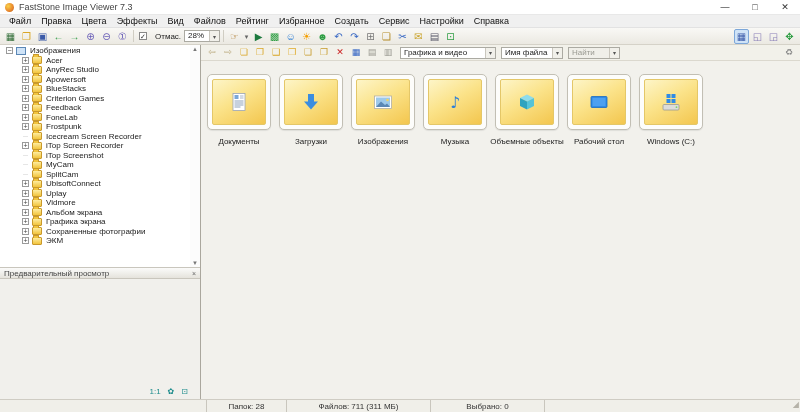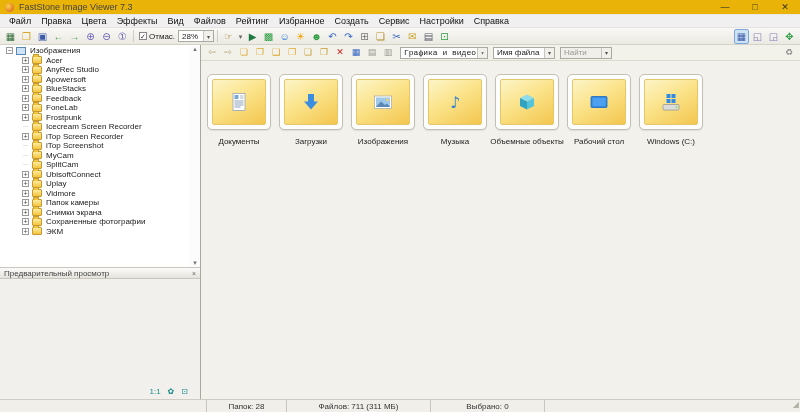--- a/index.html
+++ b/index.html
@@ -1,21 +1,21 @@
 <!DOCTYPE html>
 <html><head>
 <meta charset="utf-8">
 <style>
   * { margin:0; padding:0; box-sizing:border-box; }
   html,body { width:800px; height:412px; overflow:hidden; }
   body { font-family:"Liberation Sans","DejaVu Sans",sans-serif; font-size:9px; color:#222;
          background:#f0efe9; cursor:default; user-select:none; }
 
   
-  .titlebar { height:15px; background:#eab308; display:flex; align-items:center; padding-left:5px;
+  .titlebar { height:15px; background:#ffffff; display:flex; align-items:center; padding-left:5px;
               border-bottom:1px solid #e8e8e8;justify-content:center; }
   .app-logo { width:9px; height:9px; border-radius:50%;
               background:radial-gradient(circle at 35% 35%, #f9d24a, #e8842c 60%, #b05a10); margin-right:5px; }
   .title-text { font-size:9px; color:#444; }
   .win-btns { margin-left:auto; display:flex; height:100%; }
   .win-btn { width:30px; height:100%; display:flex; align-items:center; justify-content:center;
              font-size:9px; color:#333; }
 
   
   .menubar { height:13px; background:#f0f0f0; display:flex; align-items:center; padding:0 4px;
@@ -23,24 +23,24 @@
   .menu-item { padding:0 5px; font-size:9px; color:#111; line-height:13px; }
 
   
   .toolbar1 { height:17px; background:linear-gradient(#f9f8f5,#ebe9e2); border-bottom:1px solid #d5d2c8;
               display:flex; align-items:center; padding:0 3px; gap:1px; }
   .tb-btn { width:15px; height:15px; display:flex; align-items:center; justify-content:center;
             font-size:10px; line-height:15px; border:1px solid transparent; border-radius:2px; }
   .tb-btn.small { width:7px; font-size:7px; }
   .tb-btn.selected { background:#cfe3f7; border-color:#7da7d9; }
   .tb-sep { width:1px; height:12px; background:#d0cdc3; margin:0 2px; }
-  .chk-wrap { display:flex; align-items:center; gap:2px; margin:0 2px; font-size:8px; color:#222; }
+  .chk-wrap { display:flex; align-items:center; gap:8px; margin:0 2px; font-size:8px; color:#222; }
   .chk-box { width:8px; height:8px; background:#fff; border:1px solid #888; font-size:7px; line-height:7px;
              text-align:center; color:#333; }
-  .combo { height:12px; background:#fff; border:1px solid #abaaa2; display:flex; align-items:center;
+  .combo { height:12px; background:#fff; border:1px solid #abaaa2; display:flex; 
            font-size:8px; color:#222; }
   .combo .combo-val { flex:1; padding:0 3px; white-space:nowrap; overflow:hidden; }
   .combo .combo-arr { width:10px; height:100%; background:#f1f0ea; border-left:1px solid #c9c6bd;
                       display:flex; align-items:center; justify-content:center; font-size:6px; color:#555; }
   .combo.disabled { background:#f0efe9; }
   .combo.disabled .combo-val { color:#9a9a92; }
   .tb-right { margin-left:auto; display:flex; gap:1px; }
 
   
   .content { display:flex; height:354px; }
@@ -212,20 +212,25 @@
             <span class="folder-ico"></span>
             <span class="tree-lbl">Apowersoft</span>
           </div>
 
           <div class="tree-row">
             <span class="twisty plus"></span>
             <span class="folder-ico"></span>
             <span class="tree-lbl">BlueStacks</span>
           </div>
 
+          <div class="tree-row">
+            <span class="twisty plus"></span>
+            <span class="folder-ico"></span>
+            <span class="tree-lbl">Criterion Games</span>
+          </div>
 
           <div class="tree-row">
             <span class="twisty plus"></span>
             <span class="folder-ico"></span>
             <span class="tree-lbl">Feedback</span>
           </div>
 
           <div class="tree-row">
             <span class="twisty plus"></span>
             <span class="folder-ico"></span>
@@ -283,28 +288,28 @@
 
           <div class="tree-row">
             <span class="twisty plus"></span>
             <span class="folder-ico"></span>
             <span class="tree-lbl">Vidmore</span>
           </div>
 
           <div class="tree-row">
             <span class="twisty plus"></span>
             <span class="folder-ico"></span>
-            <span class="tree-lbl">Папок камеры</span>
-          </div>
-
-
-          <div class="tree-row">
-            <span class="twisty plus"></span>
-            <span class="folder-ico"></span>
-            <span class="tree-lbl">Снимки экрана</span>
+            <span class="tree-lbl">Альбом экрана</span>
+          </div>
+
+
+          <div class="tree-row">
+            <span class="twisty plus"></span>
+            <span class="folder-ico"></span>
+            <span class="tree-lbl">Графика экрана</span>
           </div>
 
           <div class="tree-row">
             <span class="twisty plus"></span>
             <span class="folder-ico"></span>
             <span class="tree-lbl">Сохраненные фотографии</span>
           </div>
 
           <div class="tree-row">
             <span class="twisty plus"></span>
@@ -343,21 +348,21 @@
           <span class="tb-btn" style="color: rgb(217, 166, 39);">❐</span>
           <span class="tb-btn" style="color: rgb(217, 166, 39);">❑</span>
           <span class="tb-btn" style="color: rgb(224, 172, 43);">❒</span>
           <span class="tb-btn" style="color: rgb(199, 155, 42);">❏</span>
           <span class="tb-btn" style="color: rgb(199, 155, 42);">❐</span>
           <span class="tb-btn" style="color: rgb(204, 34, 34);">✕</span>
           <span class="tb-btn" style="color: rgb(53, 102, 196);">▦</span>
           <span class="tb-btn" style="color: rgb(154, 154, 146);">▤</span>
           <span class="tb-btn" style="color: rgb(154, 154, 146);">▥</span>
       </span>
-      <span class="combo" style="width:88px;font-family:Liberation Mono, monospace;">
+      <span class="combo" style="width:96px;">
         <span class="combo-val">Графика и видео</span>
         <span class="combo-arr">▾</span>
       </span>
       <span class="combo" style="width:62px;">
         <span class="combo-val">Имя файла</span>
         <span class="combo-arr">▾</span>
       </span>
       <span class="combo disabled" style="width:52px;">
         <span class="combo-val">Найти</span>
         <span class="combo-arr">▾</span>

